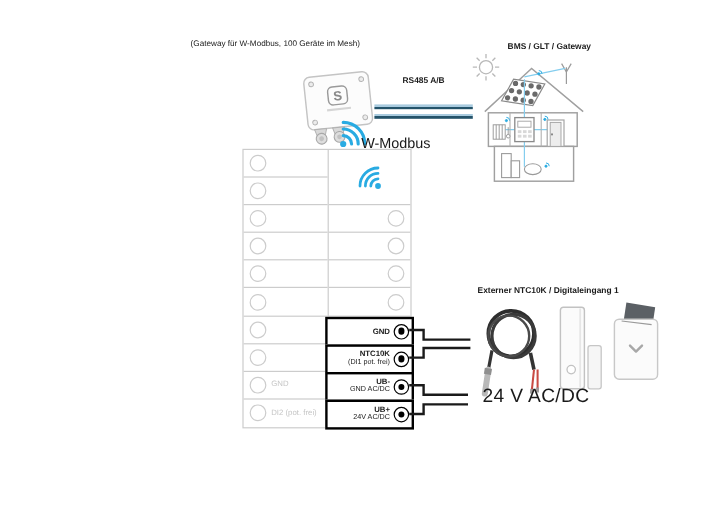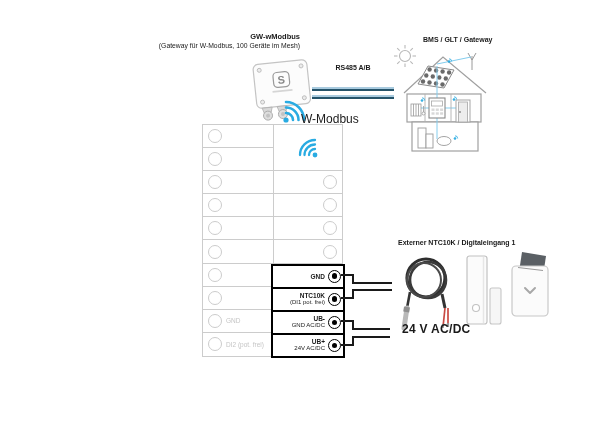--- a/index.html
+++ b/index.html
@@ -34,29 +34,28 @@
   .pcell{position:absolute;left:68px;width:74px;height:25.2px;border:2px solid #000;box-sizing:border-box;background:#fff;display:flex;align-items:center;justify-content:flex-end;gap:3px;padding-right:2px;}
   #pcell-0{top:138.5px;} #pcell-1{top:161.6px;} #pcell-2{top:184.7px;} #pcell-3{top:207.8px;}
   .ptext{text-align:right;}
   .pl{font-size:6.5px;font-weight:bold;line-height:7px;text-align:right;white-space:nowrap;}
   .ps{font-size:6px;line-height:7px;text-align:right;white-space:nowrap;}
   .pterm{width:13px;height:13px;border:1.8px solid #000;border-radius:50%;box-sizing:border-box;background:#fff;display:flex;align-items:center;justify-content:center;flex:0 0 auto;}
   .pdot{width:5.5px;height:5.5px;background:#000;border-radius:50%;}
 
   
   #external-label{left:398px;top:239px;font-size:7px;font-weight:bold;}
-  #power-label{left:402px;top:322px;font-size:12px;font-weight:bold;letter-spacing:0.3px;}
+  #power-label{left:402px;top:322px;font-size:16px;font-weight:normal;letter-spacing:0.3px;}
 
   svg{display:block;}
 </style>
 </head>
 <body>
 
 <div class="abs" id="title-block">
-  <div id="device-title">GW-wModbus</div>
   <div id="device-subtitle">(Gateway für W-Modbus, 100 Geräte im Mesh)</div>
 </div>
 
 <div class="abs" style="left:247px;top:56px;">
   <svg width="72" height="68" viewBox="0 0 72 68">
     <g transform="rotate(-6 35 30)">
       <rect x="8" y="6" width="54" height="44" rx="5" fill="#fcfcfc" stroke="#c4c4c4" stroke-width="1.2"></rect>
       <circle cx="14" cy="12" r="2" fill="#ececec" stroke="#b4b4b4" stroke-width="0.8"></circle>
       <circle cx="56" cy="12" r="2" fill="#ececec" stroke="#b4b4b4" stroke-width="0.8"></circle>
       <circle cx="14" cy="44" r="2" fill="#ececec" stroke="#b4b4b4" stroke-width="0.8"></circle>

